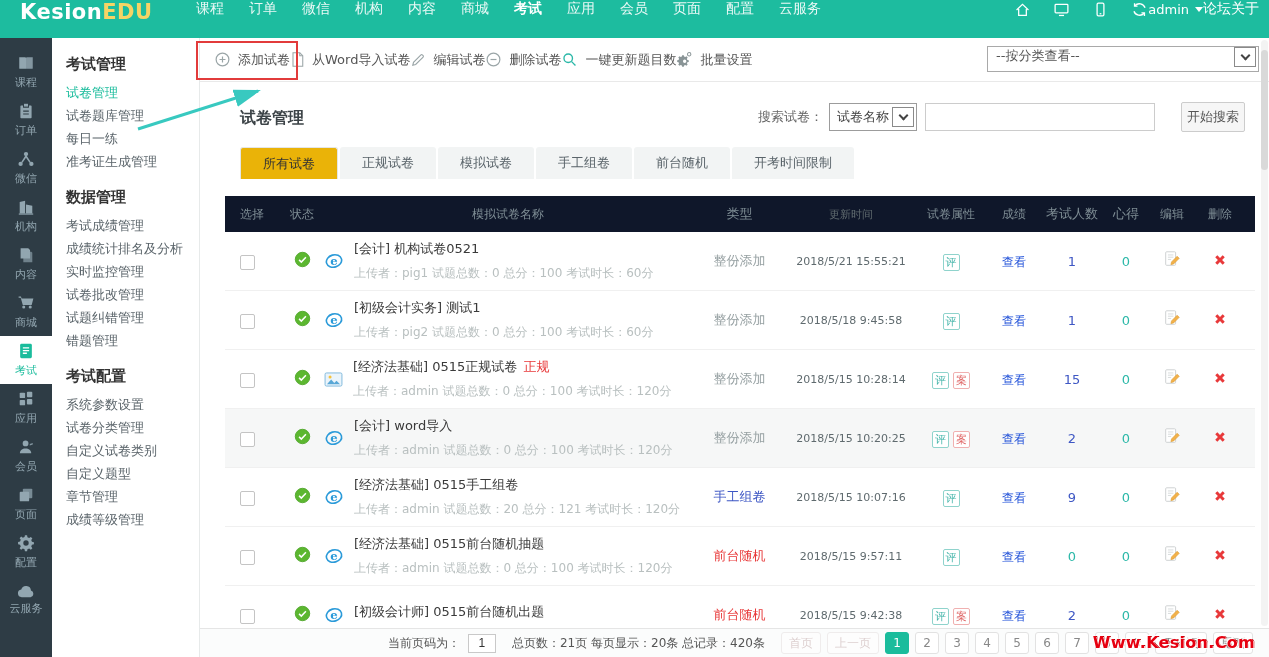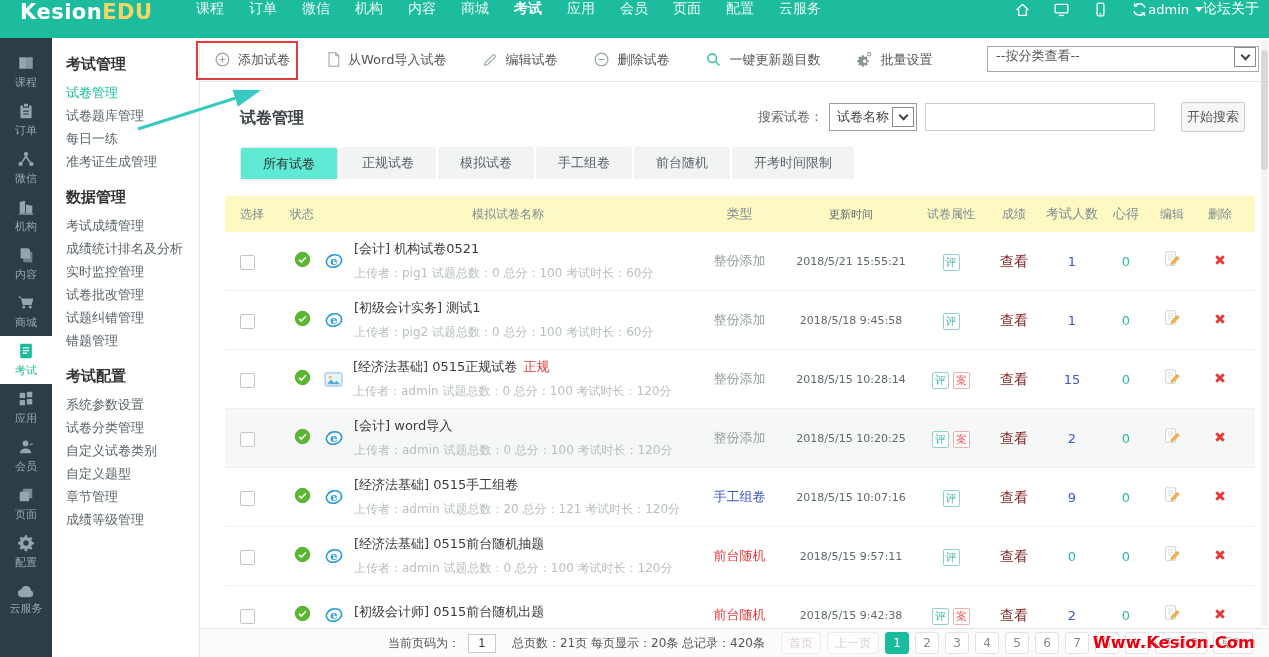--- a/index.html
+++ b/index.html
@@ -44,25 +44,25 @@
   .page-title{margin:26px 0 0 40px;font-size:16px;font-weight:600;color:#3c4347}
   .search-bar{position:absolute;top:20px;right:24px;display:flex;align-items:center}
   .search-label{font-size:13px;color:#666;margin-right:6px}
   .field-select{width:88px;height:28px;border:1px solid #9c9c9c;background:#fff;display:flex;align-items:center;cursor:pointer}
   .field-select .txt{flex:1;padding-left:7px;font-size:13px;color:#444}
   .search-input{width:230px;height:28px;border:1px solid #ccc;margin-left:8px;padding:0 6px;font-size:13px;color:#333;outline:none}
   .search-btn{width:64px;height:30px;margin-left:26px;background:#f6f6f6;border:1px solid #ccc;border-radius:2px;font-size:13px;color:#555;cursor:pointer;text-align:center;line-height:28px}
 
   .tabs{display:flex;margin:18px 0 0 40px;gap:2px}
   .tab{height:32px;line-height:32px;padding:0 22px;font-size:13px;color:#5a646a;background:#f2f4f4;border-radius:3px 3px 0 0;cursor:pointer;white-space:nowrap}
-  .tab.active{background:#5eead4;border:1px solid #e4e6e6;border-bottom:none;color:#333}
+  .tab.active{background:#eab308;border:1px solid #e4e6e6;border-bottom:none;color:#333}
 
   .table-wrap{margin:17px 14px 0 25px}
   .thead,.trow{display:flex;align-items:center;padding:0 10px 0 15px}
-  .thead{height:36px;background:#fef9c3;font-size:12px;color:#7e8d94}
+  .thead{height:36px;background:#0f172a;font-size:12px;color:#7e8d94}
   .trow{height:59px;border-bottom:1px solid #f0f0f0}
   .trow.hl{background:#f6f7f7}
   .cell{text-align:center}
   .col-select{width:40px;text-align:left}
   .col-status{width:44px}
   .col-name{flex:1;text-align:left;display:flex;align-items:center;min-width:0}
   .thead .col-name{justify-content:center}
   .col-type{width:95px;font-size:13px}
   .col-updated{width:128px;font-size:11px;color:#5f6a6e}
   .col-attrs{width:72px}
@@ -74,21 +74,21 @@
   .checkbox{display:inline-block;width:15px;height:15px;border:1px solid #c4c4c4;border-radius:2px;background:#fff;cursor:pointer;vertical-align:middle}
   .rowicon{margin-right:10px;flex:none}
   .name-block{min-width:0}
   .name-line{font-size:13px;color:#3a3a3a;white-space:nowrap}
   .rtag{color:#e8393a;margin-left:6px}
   .rmeta{font-size:12px;color:#b9c0c0;margin-top:7px;white-space:nowrap}
   .c-muted{color:#97a1a3}
   .c-blue{color:#3e57c4}
   .c-red{color:#e8393a}
   .c-teal{color:#2bb8a8}
-  .link{color:#7f1d1d;font-size:14px;cursor:pointer}
+  .link{color:#1d4ed8;font-size:12px;cursor:pointer}
   .badge{display:inline-block;width:17px;height:17px;line-height:15px;font-size:11px;border:1px solid;border-radius:2px;margin:0 2px;text-align:center;background:#fff}
   .b-teal{color:#45b5aa;border-color:#8fd3cc}
   .b-red{color:#e06c6c;border-color:#f0b0b0}
   .action{cursor:pointer;display:inline-block}
 
   
   .footer{position:absolute;left:0;right:0;bottom:0;height:29px;background:#fbfcfc;border-top:1px solid #e5e5e5;display:flex;align-items:center;justify-content:flex-end;gap:6px;padding-right:16px;font-size:12px;color:#555;z-index:5}
   .pg-input{width:28px;height:19px;border:1px solid #c9c9c9;text-align:center;font-size:12px;color:#333;margin:0 6px 0 2px;outline:none;background:#fff}
   .pg-stats{margin:0 10px 0 4px}
   .pglist{display:flex;gap:6px;align-items:center}
@@ -326,21 +326,21 @@
           <div class="sitem">试卷分类管理</div>
           <div class="sitem">自定义试卷类别</div>
           <div class="sitem">自定义题型</div>
           <div class="sitem">章节管理</div>
           <div class="sitem">成绩等级管理</div>
         </div>
       </div>
     </div>
 
   <div class="toolbar">
-    <div style="display:flex;gap:36px;align-items:flex-start">
+    <div style="display:flex;align-items:flex-start">
 
         <div class="tbtn">
           <span class="islot">
             <svg width="17" height="17" viewBox="0 0 20 20" fill="none" stroke="#9aa5a7" stroke-width="1.4">
               <circle cx="10" cy="10" r="7.5"></circle>
               <path d="M10 6.5v7M6.5 10h7"></path>
             </svg>
           </span>
           <span>添加试卷</span>
         </div>

